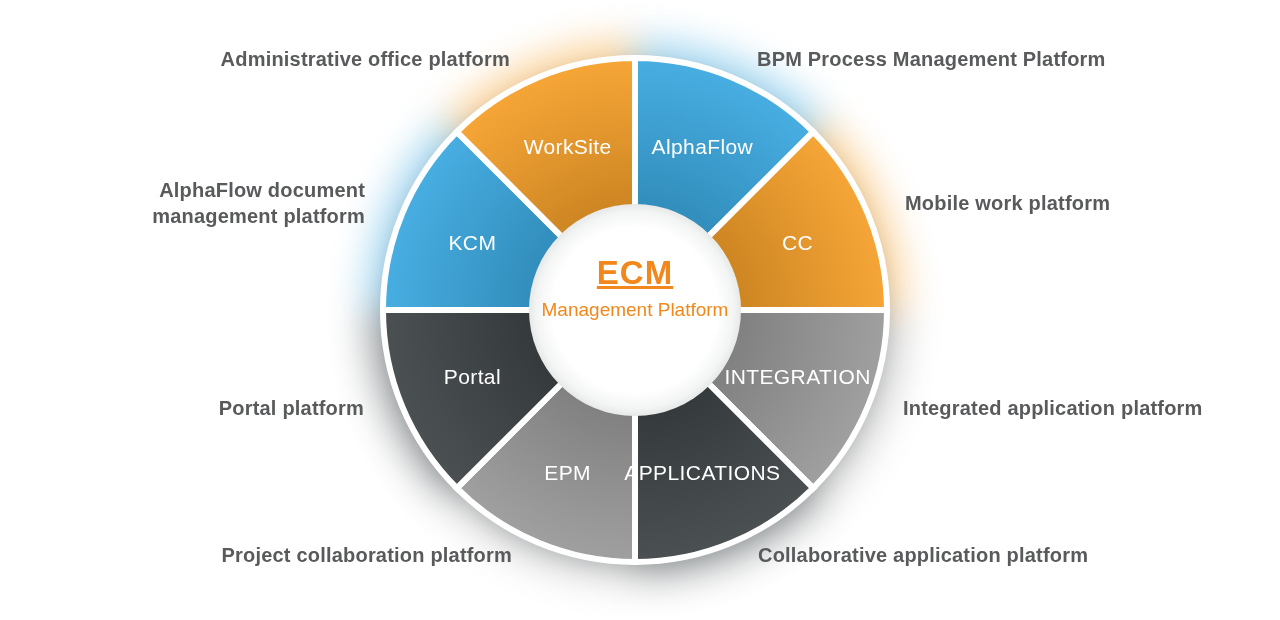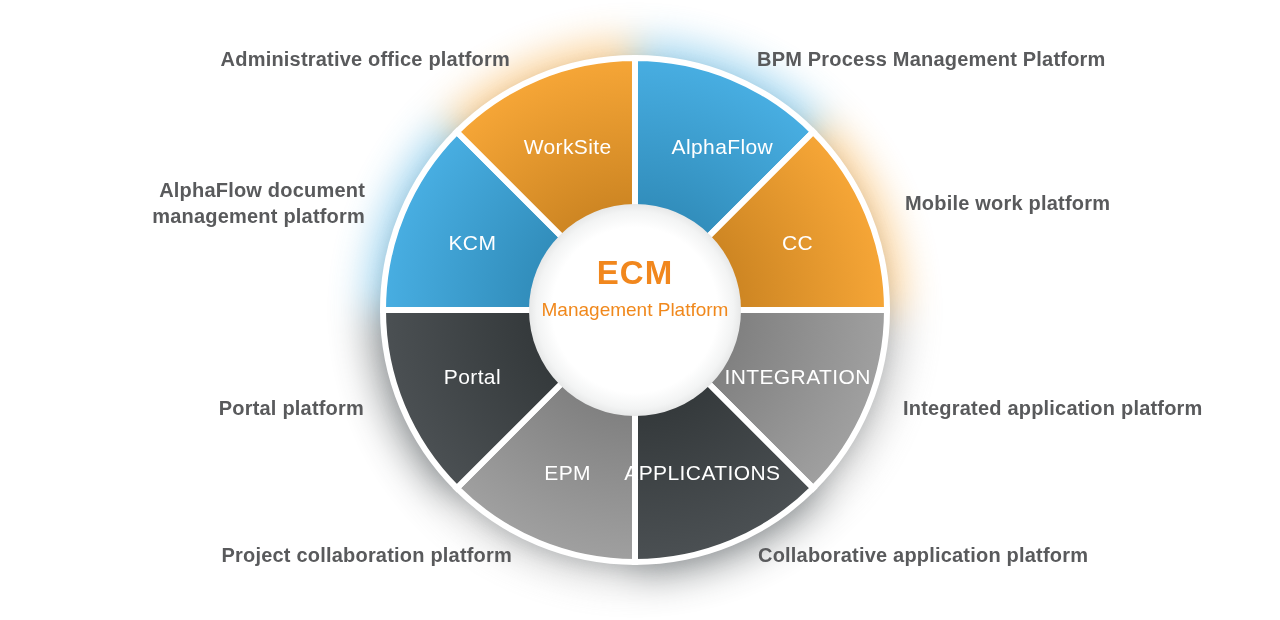--- a/index.html
+++ b/index.html
@@ -26,21 +26,21 @@
   .lbl-knowledge{right:915px;top:177px;text-align:right;width:215px;white-space:normal;}
   .lbl-mobile{left:905px;top:190px;}
   .lbl-portal{right:916px;top:395px;text-align:center;}
   .lbl-integrated{left:903px;top:395px;}
   .lbl-project{right:768px;top:542px;text-align:left;}
   .lbl-collaborative{left:758px;top:542px;}
   #center-text{
     position:absolute;left:635px;top:254px;transform:translateX(-50%);
     width:240px;text-align:center;z-index:4;
   }
-  #center-text .l1{font-size:33px;font-weight:700;letter-spacing:1px;color:var(--center_line1,#F1871D);}
+  #center-text .l1{font-size:33px;font-weight:700;letter-spacing:1px;color:var(--center_line1,#F1871D);text-decoration:underline;}
   #center-text .l2{font-size:23px;font-weight:700;margin-top:2px;color:var(--center_line2,#F89C20);}
   #center-text .l3{font-size:19px;font-weight:400;margin-top:7px;color:var(--center_line3,#F0881C);}
 </style>
 </head>
 <body>
 
 <div id="stage" style="--blue: #3CA9E0; --orange: #F5A02A; --dark: #3F4548; --gray: #9A9A9A; --center_line1: #F1871D; --center_line2: #F89C20; --center_line3: #F0881C; --outer_label: #595A5C;">
 
   <div id="wheel-glow" style="background: conic-gradient(rgb(60, 169, 224) 0deg, rgb(60, 169, 224) 45deg, rgb(245, 160, 42) 45deg, rgb(245, 160, 42) 90deg, rgb(154, 154, 154) 90deg, rgb(154, 154, 154) 135deg, rgb(63, 69, 72) 135deg, rgb(63, 69, 72) 180deg, rgb(154, 154, 154) 180deg, rgb(154, 154, 154) 225deg, rgb(63, 69, 72) 225deg, rgb(63, 69, 72) 270deg, rgb(60, 169, 224) 270deg, rgb(60, 169, 224) 315deg, rgb(245, 160, 42) 315deg, rgb(245, 160, 42) 360deg);"></div>
 
@@ -105,21 +105,21 @@
 
   <div class="outer-label lbl-administrative">Administrative office platform</div>
   <div class="outer-label lbl-bpm">BPM Process Management Platform</div>
   <div class="outer-label lbl-knowledge">AlphaFlow document management platform</div>
   <div class="outer-label lbl-mobile">Mobile work platform</div>
   <div class="outer-label lbl-portal">Portal platform</div>
   <div class="outer-label lbl-integrated">Integrated application platform</div>
   <div class="outer-label lbl-project">Project collaboration platform</div>
   <div class="outer-label lbl-collaborative">Collaborative application platform</div>
 
-<div class="seg-label" style="left: 702.352px; top: 147.397px; margin-left: 20px;">AlphaFlow</div>
+<div class="seg-label" style="left: 702.352px; top: 147.397px;">AlphaFlow</div>
     <div class="seg-label" style="left: 797.603px; top: 242.648px;">CC</div>
     <div class="seg-label" style="left: 797.603px; top: 377.352px;">INTEGRATION</div>
     <div class="seg-label" style="left: 702.352px; top: 472.603px;">APPLICATIONS</div>
     <div class="seg-label" style="left: 567.648px; top: 472.603px;">EPM</div>
     <div class="seg-label" style="left: 472.397px; top: 377.352px;">Portal</div>
     <div class="seg-label" style="left: 472.397px; top: 242.648px;">KCM</div>
     <div class="seg-label" style="left: 567.648px; top: 147.397px;">WorkSite</div>
   </div>
 
 </body></html>

